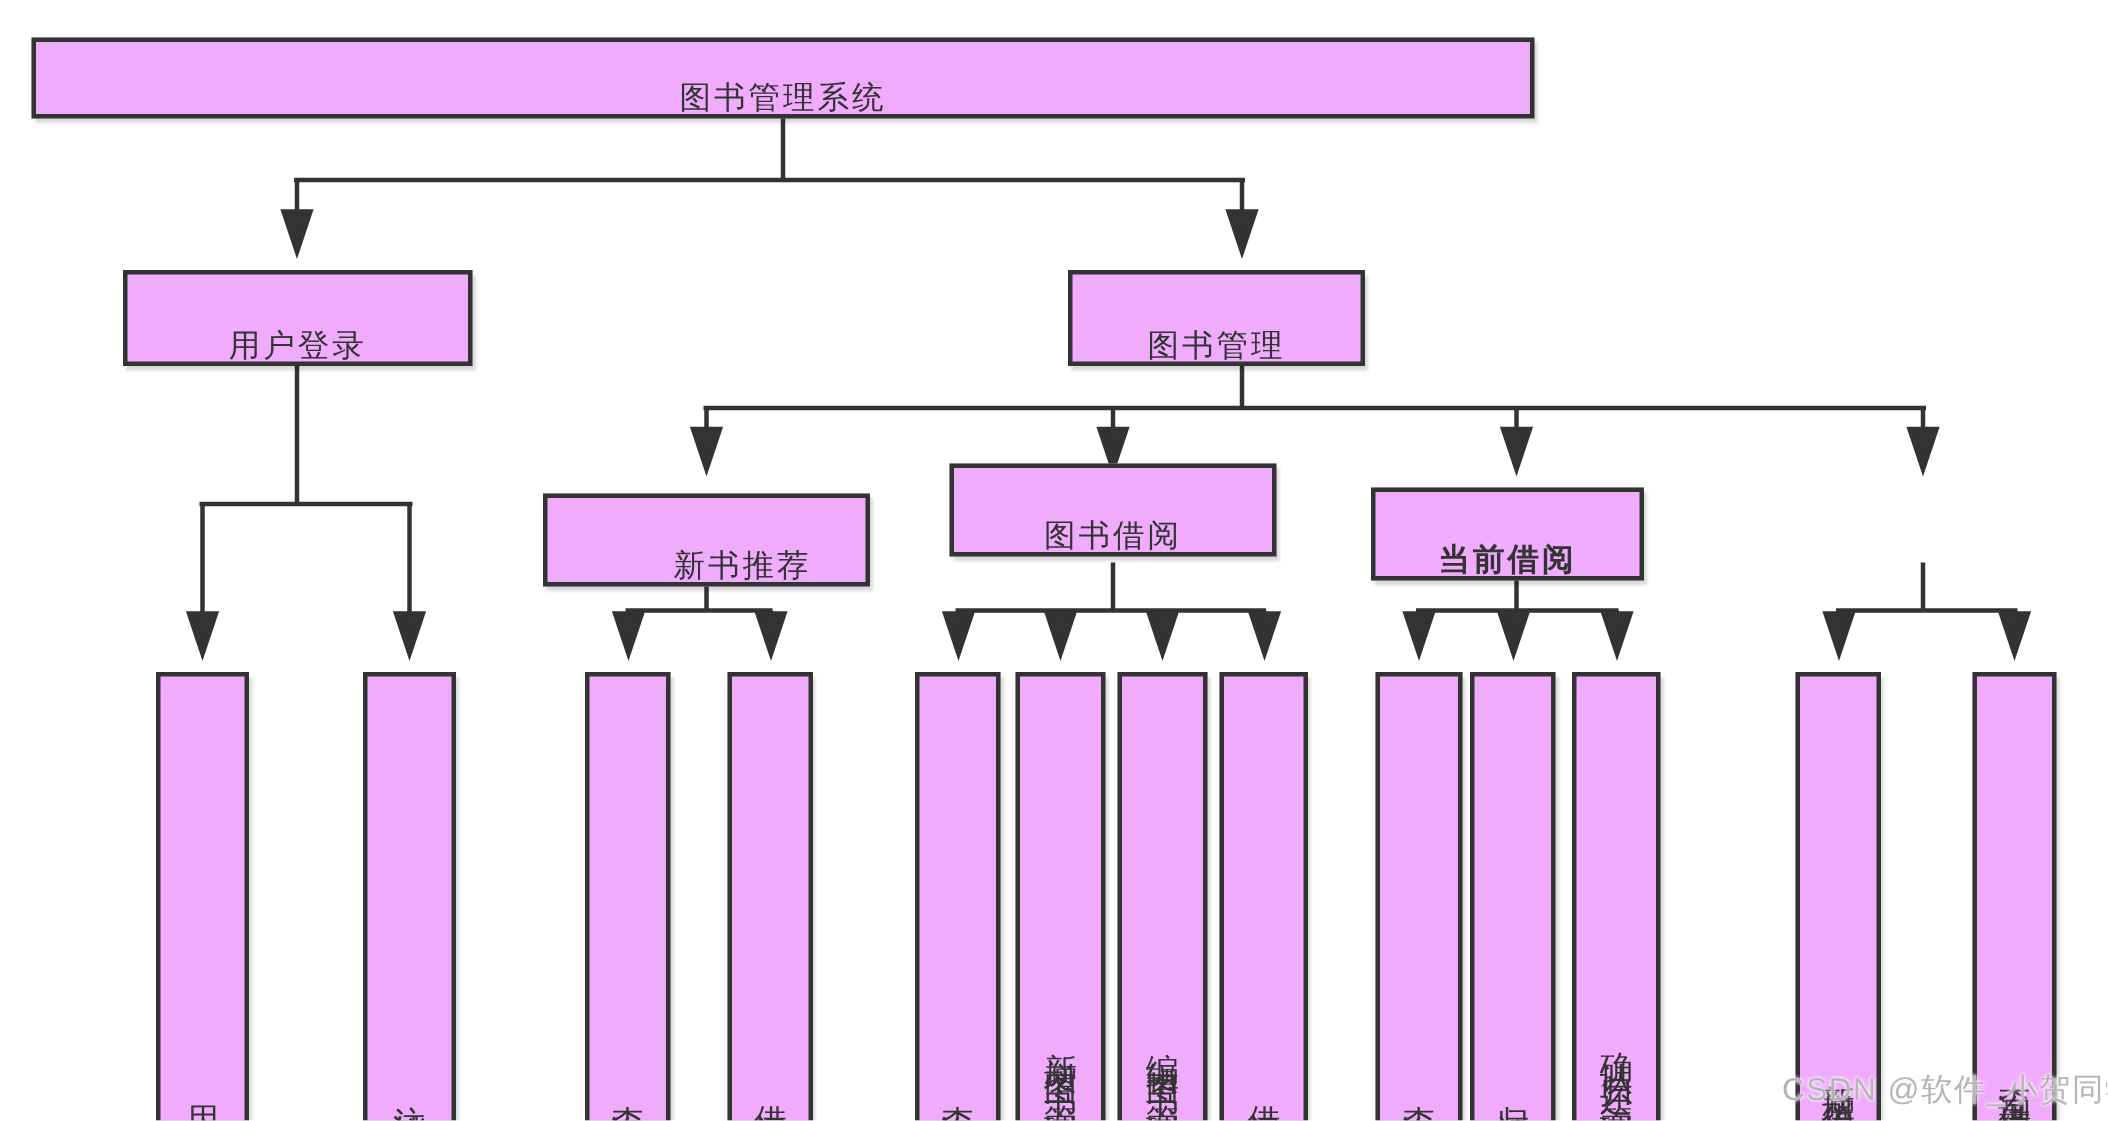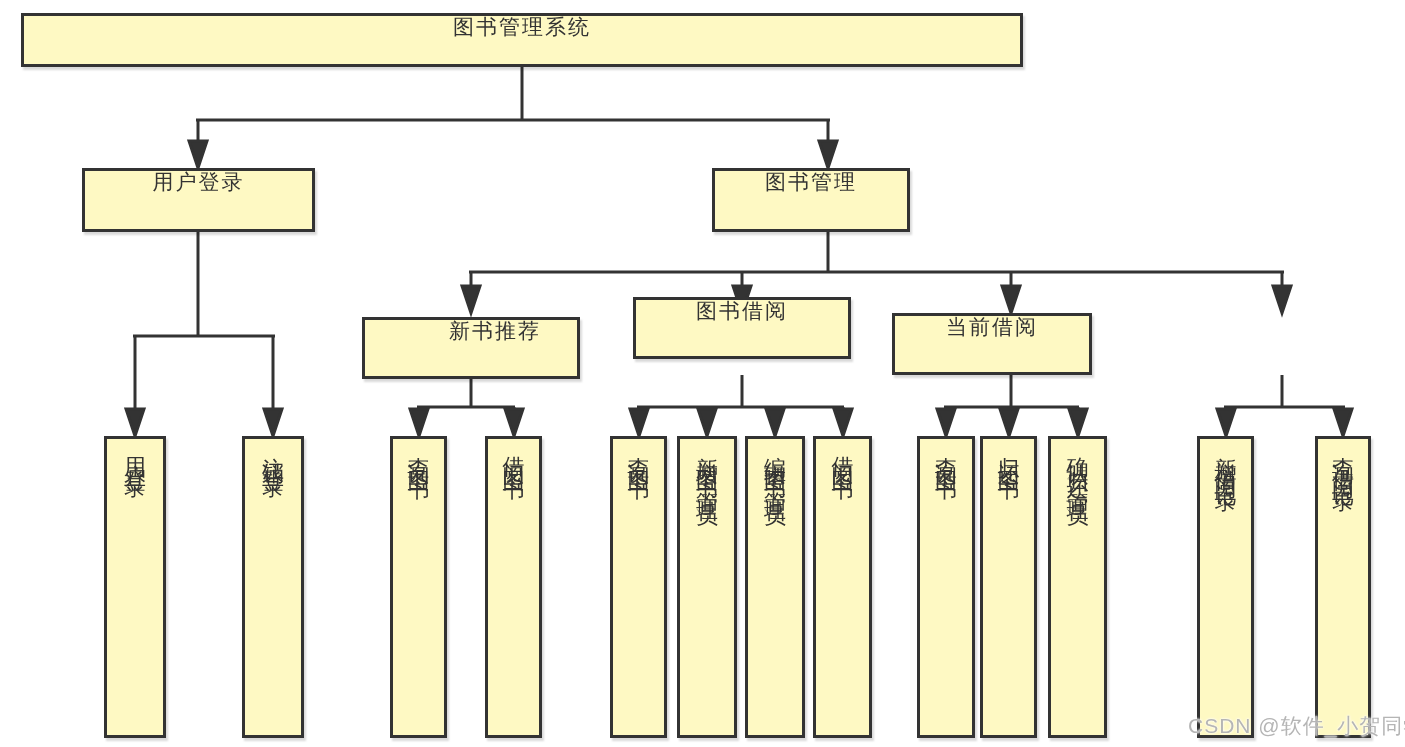--- a/index.html
+++ b/index.html
@@ -2,23 +2,23 @@
 <html><head>
 <meta charset="utf-8">
 <style>
   html,body{margin:0;padding:0;background:#ffffff;}
   .stage{
     position:relative;width:1405px;height:747px;background:#ffffff;
     font-family:"Liberation Sans",sans-serif;overflow:hidden;
   }
   .wires{position:absolute;left:0;top:0;z-index:1;}
   .node{
-    position:absolute;box-sizing:border-box;background:#fef9c3;
-    border:3px solid #333333;display:flex;align-items:flex-start;justify-content:center;
-    color:#333333;z-index:2;box-shadow:2px 3px 2px rgba(0,0,0,0.15);
+    position:absolute;box-sizing:border-box;background:#f0abfc;
+    border:3px solid #333333;display:flex;align-items:flex-end;justify-content:center;
+    color:#333333;z-index:2;box-shadow:2px 3px 2px rgba(0,0,0,0.15);margin-top:12px;
   }
   .node.h .label{
     font-size:21px;letter-spacing:2px;white-space:nowrap;line-height:1;
   }
   .node.v .label{
     writing-mode:vertical-rl;text-orientation:mixed;
     font-size:22px;letter-spacing:7px;line-height:1;
   }
   .watermark{
     position:absolute;left:1188px;top:712px;z-index:6;
@@ -119,21 +119,21 @@
   <div class="node h" style="left:712px;top:168px;width:198px;height:64px;">
     <span class="label">图书管理</span>
   </div>
 
   <div class="node h" style="left:362px;top:317px;width:218px;height:62px;padding-left:48px;">
     <span class="label">新书推荐</span>
   </div>
   <div class="node h" style="left:633px;top:297px;width:218px;height:62px;">
     <span class="label">图书借阅</span>
   </div>
-  <div class="node h" style="left:892px;top:313px;width:200px;height:62px;">
+  <div class="node h" style="left:914px;top:313px;width:182px;height:62px;font-weight:bold;">
     <span class="label">当前借阅</span>
   </div>
 
   <div class="node v" style="left:104px;top:436px;width:62px;height:302px;">
     <span class="label">用户登录</span>
   </div>
   <div class="node v" style="left:242px;top:436px;width:62px;height:302px;">
     <span class="label">注销登录</span>
   </div>
 

